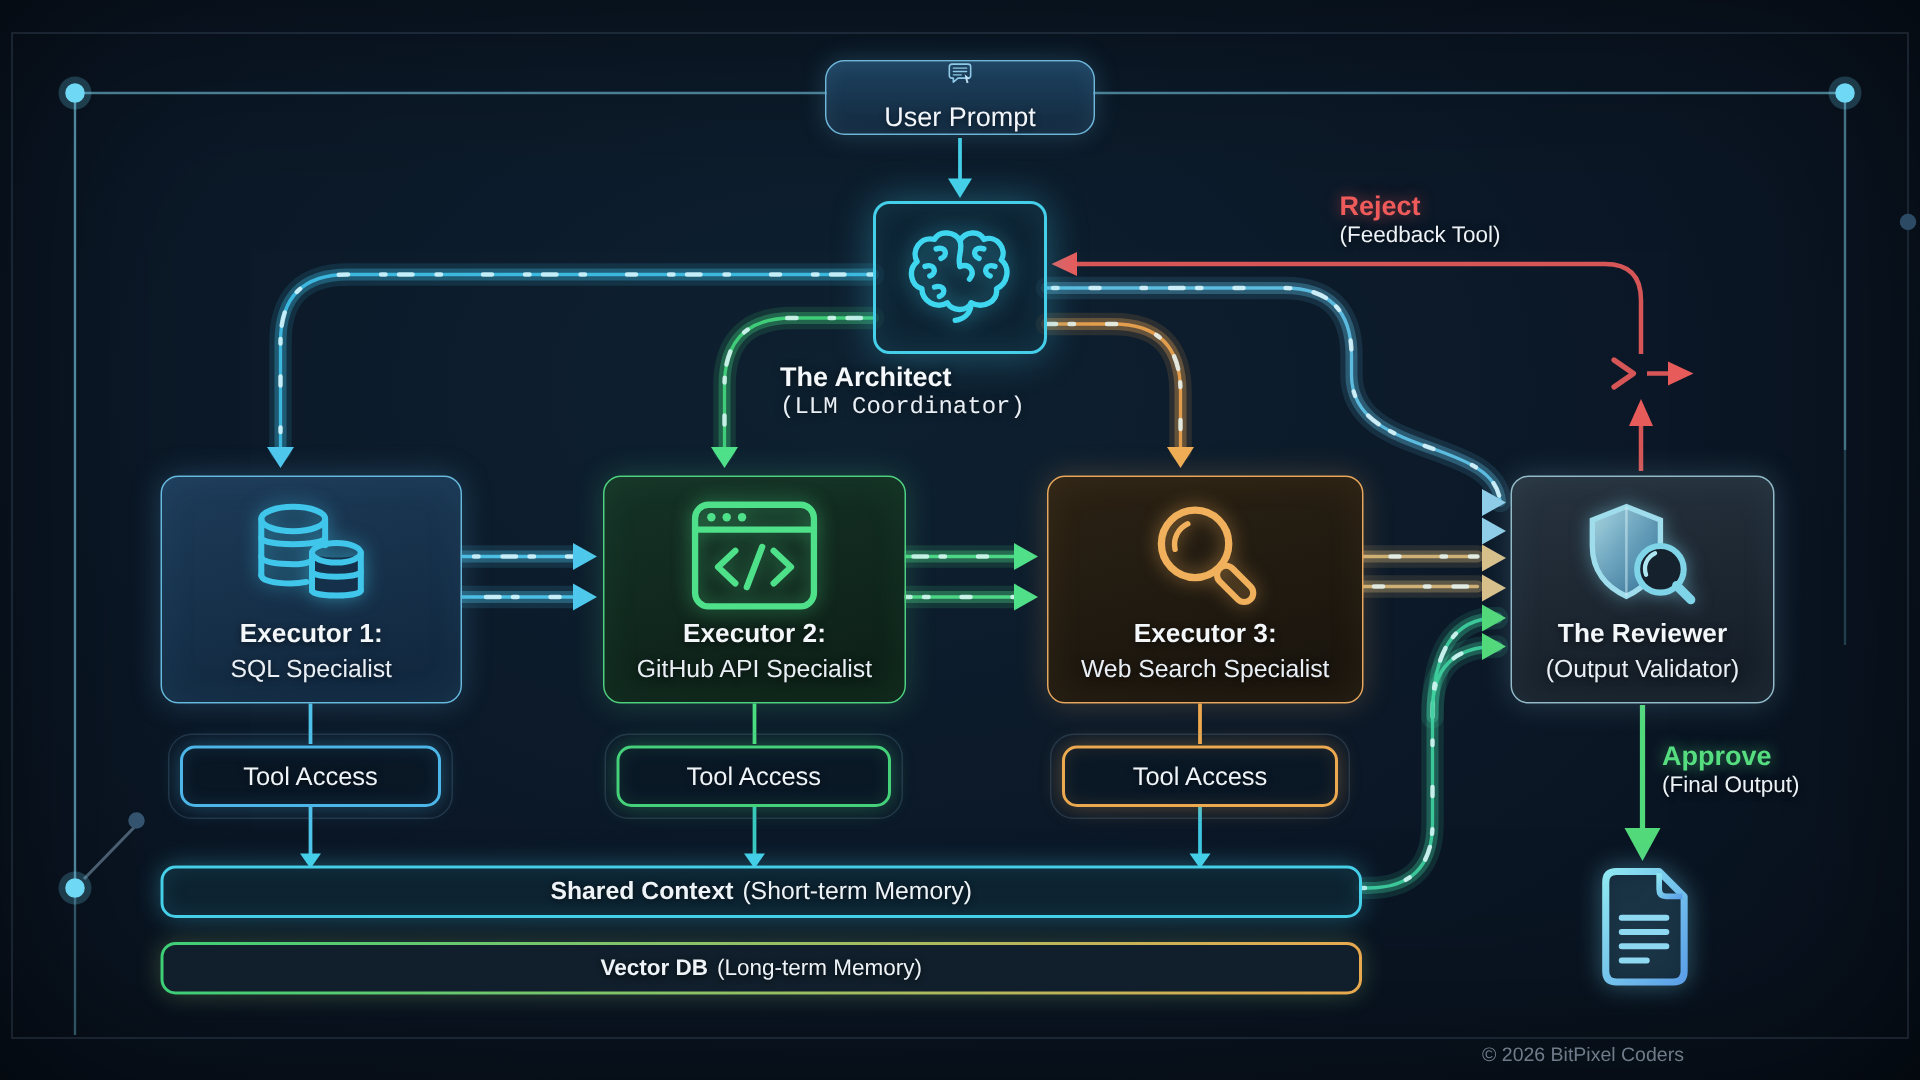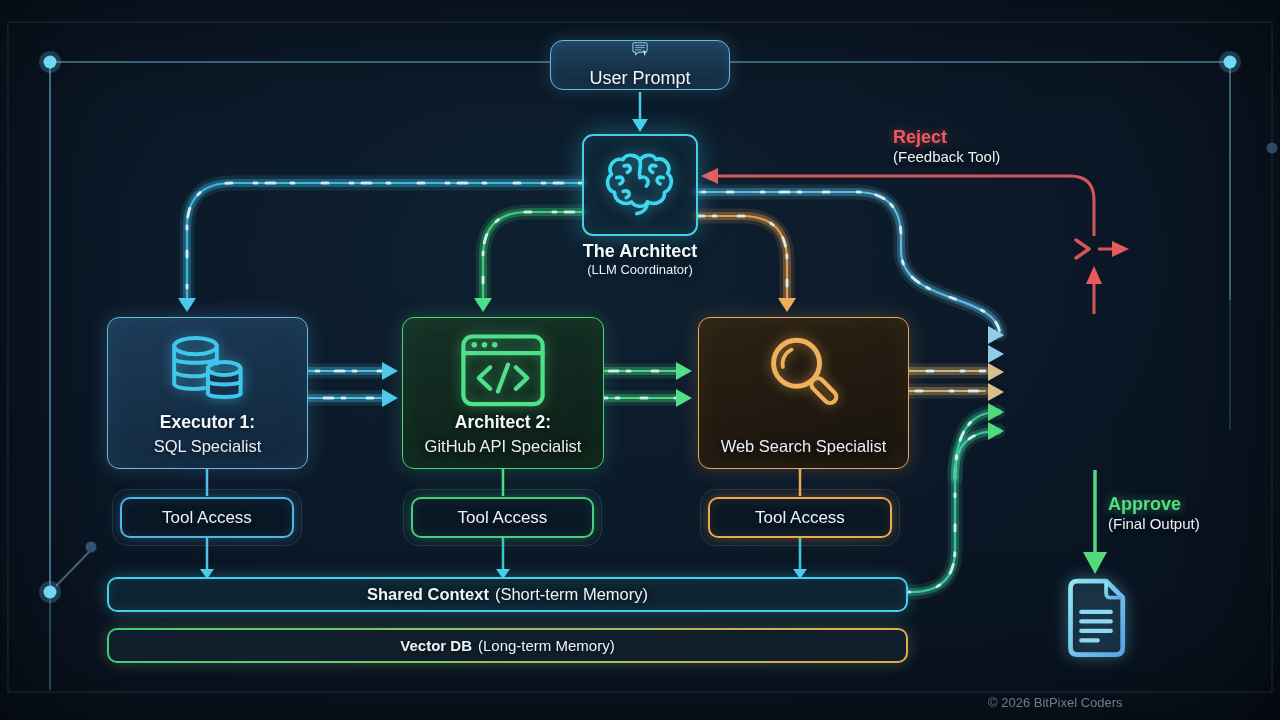--- a/index.html
+++ b/index.html
@@ -21,23 +21,23 @@
   .user-prompt{left:550px;top:40px;width:180px;height:50px;flex-direction:column;justify-content:center;gap:11px;
     border:1.5px solid #6fb7da;border-radius:13px;
     background:linear-gradient(180deg,#1d4260 0%,#13293e 100%);
     box-shadow:0 0 16px rgba(90,180,220,.25), inset 0 0 14px rgba(120,200,240,.10);}
   .user-prompt .lbl{font-size:18px;color:#f2f6fa;text-shadow:0 1px 4px rgba(0,0,0,.5);}
 
   .architect-box{left:582px;top:134px;width:116px;height:102px;justify-content:center;
     border:2px solid #45cfe8;border-radius:11px;
     background:rgba(14,38,54,.55);
     box-shadow:0 0 26px rgba(70,210,240,.35), inset 0 0 22px rgba(70,210,240,.12);}
-  .architect-caption{position:absolute;left:520px;top:241px;width:240px;text-align:center;}
+  .architect-caption{position:absolute;left:520px;top:241px;width:240px;}
   .architect-caption .t1{font-weight:bold;font-size:18px;color:#f4f8fb;text-shadow:0 1px 6px rgba(0,0,0,.65);}
-  .architect-caption .t2{font-size:13px;color:#e9eff5;text-shadow:0 1px 6px rgba(0,0,0,.65);}
+  .architect-caption .t2{font-size:16px;color:#e9eff5;text-shadow:0 1px 6px rgba(0,0,0,.65);font-family:Liberation Mono, monospace;}
 
   .exec1{left:107px;top:317px;width:201px;height:152px;border:1.5px solid #68b9de;
     background:linear-gradient(165deg,#1d3b58 0%,#122940 85%);
     box-shadow:0 0 20px rgba(90,180,230,.25), inset 0 0 26px rgba(90,180,230,.08);}
   .exec2{left:402px;top:317px;width:202px;height:152px;border:1.5px solid #4fd27f;
     background:linear-gradient(165deg,#153226 0%,#0e2118 85%);
     box-shadow:0 0 20px rgba(80,220,140,.22), inset 0 0 26px rgba(80,220,140,.08);}
   .exec3{left:698px;top:317px;width:211px;height:152px;border:1.5px solid #e8a75c;
     background:linear-gradient(165deg,#2b2214 0%,#1a150e 85%);
     box-shadow:0 0 20px rgba(235,170,90,.22), inset 0 0 26px rgba(235,170,90,.08);}
@@ -265,38 +265,58 @@
         <path d="M46 28 L55 36.5 L46 45"></path>
         <path d="M40 26 L32 47"></path>
       </g>
       <g fill="#4fe08a">
         <circle cx="13.5" cy="10.5" r="2.2"></circle>
           <circle cx="21.5" cy="10.5" r="2.2"></circle>
           <circle cx="29.5" cy="10.5" r="2.2"></circle>
       </g>
     </svg>
     <div class="node-text">
-      <div class="node-title">Architect 2:</div>
+      <div class="node-title">Executor 2:</div>
       <div class="node-sub">GitHub API Specialist</div>
     </div>
   </div>
 
   <div class="node exec exec3">
     <svg class="icon" width="90" height="82" viewBox="0 0 72 66" style="filter:drop-shadow(0 0 6px rgba(240,176,92,.55));">
       <g fill="none" stroke="#f0b05c" stroke-width="4" stroke-linecap="round">
         <circle cx="30" cy="26" r="18.5"></circle>
         <path d="M19 29 A12.5 12.5 0 0 1 26 15" stroke-width="3"></path>
         <rect x="47" y="36" width="10" height="24" rx="5" transform="rotate(-45 52 48)" stroke-width="3.4"></rect>
       </g>
     </svg>
     <div class="node-text">
+      <div class="node-title">Executor 3:</div>
       <div class="node-sub">Web Search Specialist</div>
     </div>
   </div>
 
+  <div class="node reviewer">
+    <svg class="icon" width="86" height="78" viewBox="0 0 72 64" style="filter:drop-shadow(0 0 6px rgba(127,212,232,.5));">
+      <defs>
+        <linearGradient id="shgrad" x1="0" y1="0" x2="1" y2="1">
+          <stop offset="0" stop-color="#bfeef6" stop-opacity=".85"></stop>
+          <stop offset="1" stop-color="#2f7fb8" stop-opacity=".55"></stop>
+        </linearGradient>
+      </defs>
+      <path d="M27 5 L8 12.5 V27 C8 41 16 50 27 55 C38 50 46 41 46 27 V12.5 Z" fill="url(#shgrad)" stroke="#9fdcec" stroke-width="3"></path>
+      <path d="M27 5 V55" stroke="#d8f2f8" stroke-width="1.4" opacity=".5"></path>
+      <circle cx="46" cy="40" r="13" fill="#15212c" stroke="#7fd4e8" stroke-width="3.4"></circle>
+      <path d="M38 43 A9.5 9.5 0 0 1 43 31" fill="none" stroke="#aee6f2" stroke-width="2.4" stroke-linecap="round"></path>
+      <path d="M55 49 L63 57" stroke="#7fd4e8" stroke-width="5" stroke-linecap="round"></path>
+    </svg>
+    <div class="node-text">
+      <div class="node-title">The Reviewer</div>
+      <div class="node-sub">(Output Validator)</div>
+    </div>
+  </div>
 
   <div class="tool-wrap tool-wrap1">
     <div class="tool-box tool-blue">Tool Access</div>
   </div>
   <div class="tool-wrap tool-wrap2">
     <div class="tool-box tool-green">Tool Access</div>
   </div>
   <div class="tool-wrap tool-wrap3">
     <div class="tool-box tool-orange">Tool Access</div>
   </div>

